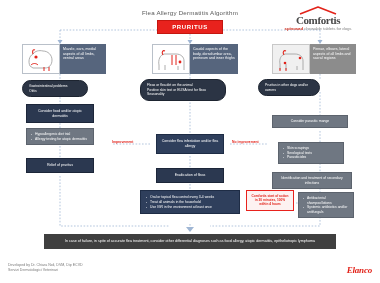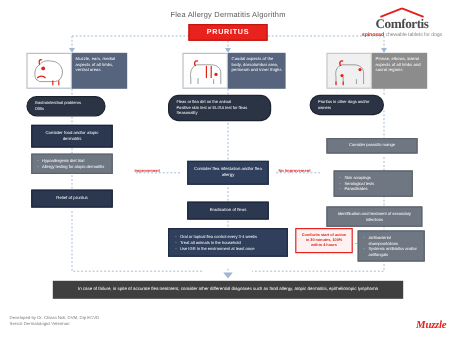--- a/index.html
+++ b/index.html
@@ -12,21 +12,21 @@
   }
   #canvas { position: relative; width: 380px; height: 283px; }
 
   
   .title {
     position: absolute; left: 0; top: 9px; width: 380px;
     text-align: center; font-size: 6.2px; color: #595959;
     letter-spacing: .2px;
   }
   .logo-comfortis {
-    position: absolute; right: 7px; top: 6px;
+    position: absolute; right: 24px; top: 6px;
     width: 76px; text-align: center;
   }
   .logo-comfortis .roof { display:block; margin:0 auto 0; }
   .logo-comfortis .brand {
     font-size: 11px; font-weight: bold; color: #4a4a4a;
     letter-spacing: -.4px; line-height: 11px;
     font-family: "Liberation Serif", serif;
   }
   .logo-comfortis .sub {
     font-size: 4.4px; color: #d03020; font-weight: bold;
@@ -159,21 +159,21 @@
     <svg class="roof" width="42" height="9" viewBox="0 0 42 9">
       <path d="M3 8 L21 1 L39 8" stroke="#e2231a" stroke-width="1.6" fill="none" stroke-linejoin="round"></path>
     </svg>
     <div class="brand">Comfortis</div>
     <div class="sub">
       <span>spinosad</span>
       <em>chewable tablets for dogs</em>
     </div>
   </div>
 
-  <div class="logo-elanco">Muzzle</div>
+  <div class="logo-elanco">Elanco</div>
 
   <div class="footer">
     <div>Developed by Dr. Chiara Noli, DVM, Dip ECVD</div>
     <div>Servizi Dermatologici Veterinari</div>
   </div>
 
   <div class="node pruritus" style="left:157px; top:20px; width:66px;">PRURITUS</div>
 
   <div class="node illus" style="left:22px; top:44px; width:38px; height:30px;">
     <svg width="34" height="26" viewBox="0 0 34 26">

